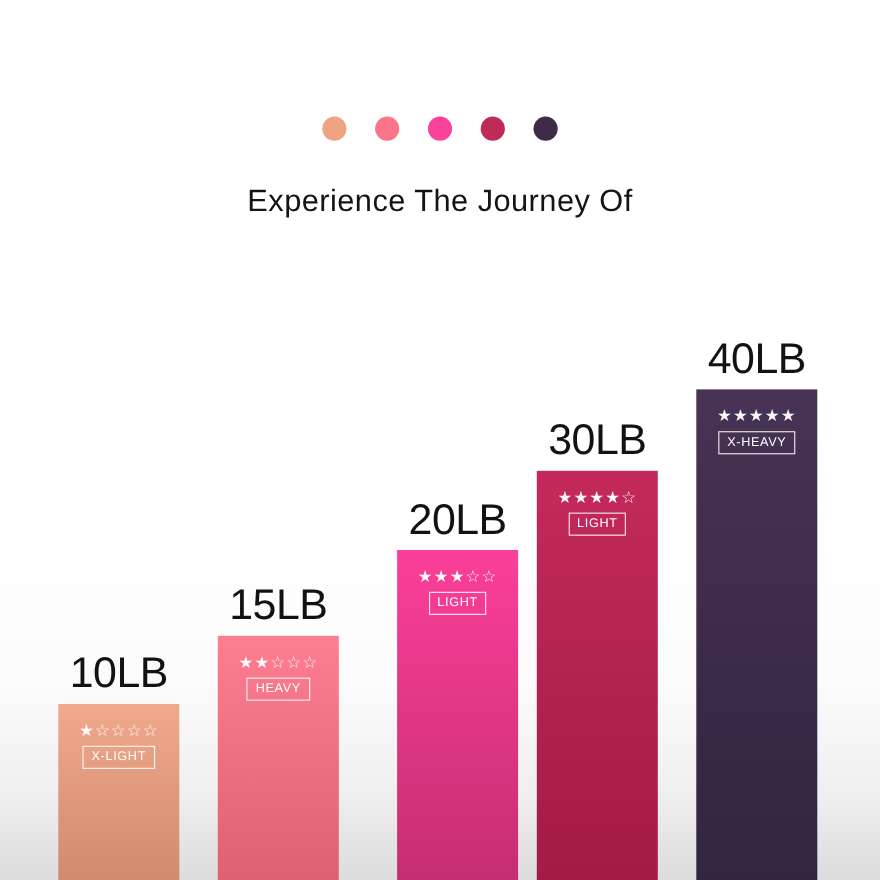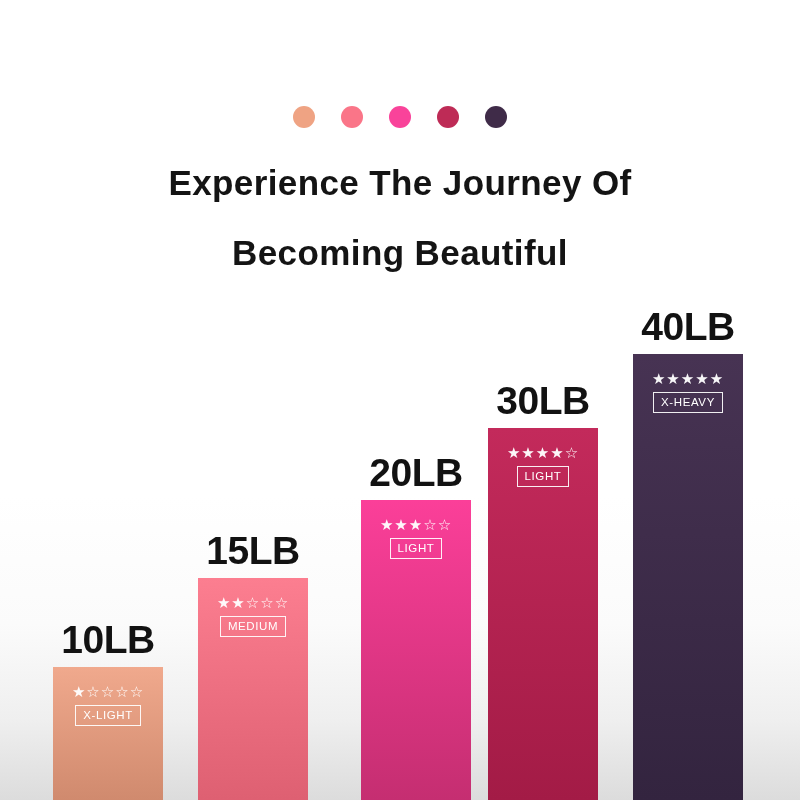--- a/index.html
+++ b/index.html
@@ -44,22 +44,22 @@
   }
 
   
   #headline {
     position: absolute;
     top: 148px;
     left: 0;
     width: 800px;
     text-align: center;
     color: #141414;
-    font-weight: bold;
-    font-size: 35px;
+    font-weight: normal;
+    font-size: 28px;
     line-height: 70px;
     letter-spacing: 0.4px;
   }
   #headline .line {
     display: block;
     white-space: nowrap;
   }
 
   
   #chart {
@@ -73,21 +73,21 @@
     position: absolute;
     bottom: 0;
   }
   .bar-value {
     position: absolute;
     left: 50%;
     transform: translateX(-50%);
     bottom: 100%;
     margin-bottom: 8px;
     font-size: 39px;
-    font-weight: bold;
+    font-weight: normal;
     color: #121212;
     letter-spacing: -0.5px;
     white-space: nowrap;
     line-height: 1;
   }
   .bar {
     position: relative;
     width: 110px;
     height: 100%;
     box-sizing: border-box;
@@ -123,36 +123,35 @@
   <div id="dot-row">
       <div class="dot" style="background: rgb(239, 163, 131);"></div>
       <div class="dot" style="background: rgb(250, 117, 136);"></div>
       <div class="dot" style="background: rgb(249, 67, 154);"></div>
       <div class="dot" style="background: rgb(190, 43, 86);"></div>
       <div class="dot" style="background: rgb(63, 43, 72);"></div>
     </div>
 
   <div id="headline">
     <span class="line">Experience The Journey Of</span>
-    <span class="line">Becoming Beautiful</span>
   </div>
 
   <div id="chart">
-      <div class="bar-group" style="left: 53px; width: 110px; height: 133px; margin-top: 12px;">
+      <div class="bar-group" style="left: 53px; width: 110px; height: 160px; margin-top: 12px;">
         <div class="bar-value">10LB</div>
         <div class="bar" style="background: linear-gradient(rgb(240, 169, 141) 0%, rgb(208, 138, 110) 100%);">
           <div class="stars">★☆☆☆☆</div>
           <div class="tier-box">X-LIGHT</div>
         </div>
       </div>
       <div class="bar-group" style="left: 198px; width: 110px; height: 222px;">
         <div class="bar-value">15LB</div>
         <div class="bar" style="background: linear-gradient(rgb(252, 126, 144) 0%, rgb(222, 96, 114) 100%);">
           <div class="stars">★★☆☆☆</div>
-          <div class="tier-box">MEDIUM</div>
+          <div class="tier-box">HEAVY</div>
         </div>
       </div>
       <div class="bar-group" style="left: 361px; width: 110px; height: 300px;">
         <div class="bar-value">20LB</div>
         <div class="bar" style="background: linear-gradient(rgb(251, 63, 153) 0%, rgb(197, 46, 113) 100%);">
           <div class="stars">★★★☆☆</div>
           <div class="tier-box">LIGHT</div>
         </div>
       </div>
       <div class="bar-group" style="left: 488px; width: 110px; height: 372px;">

